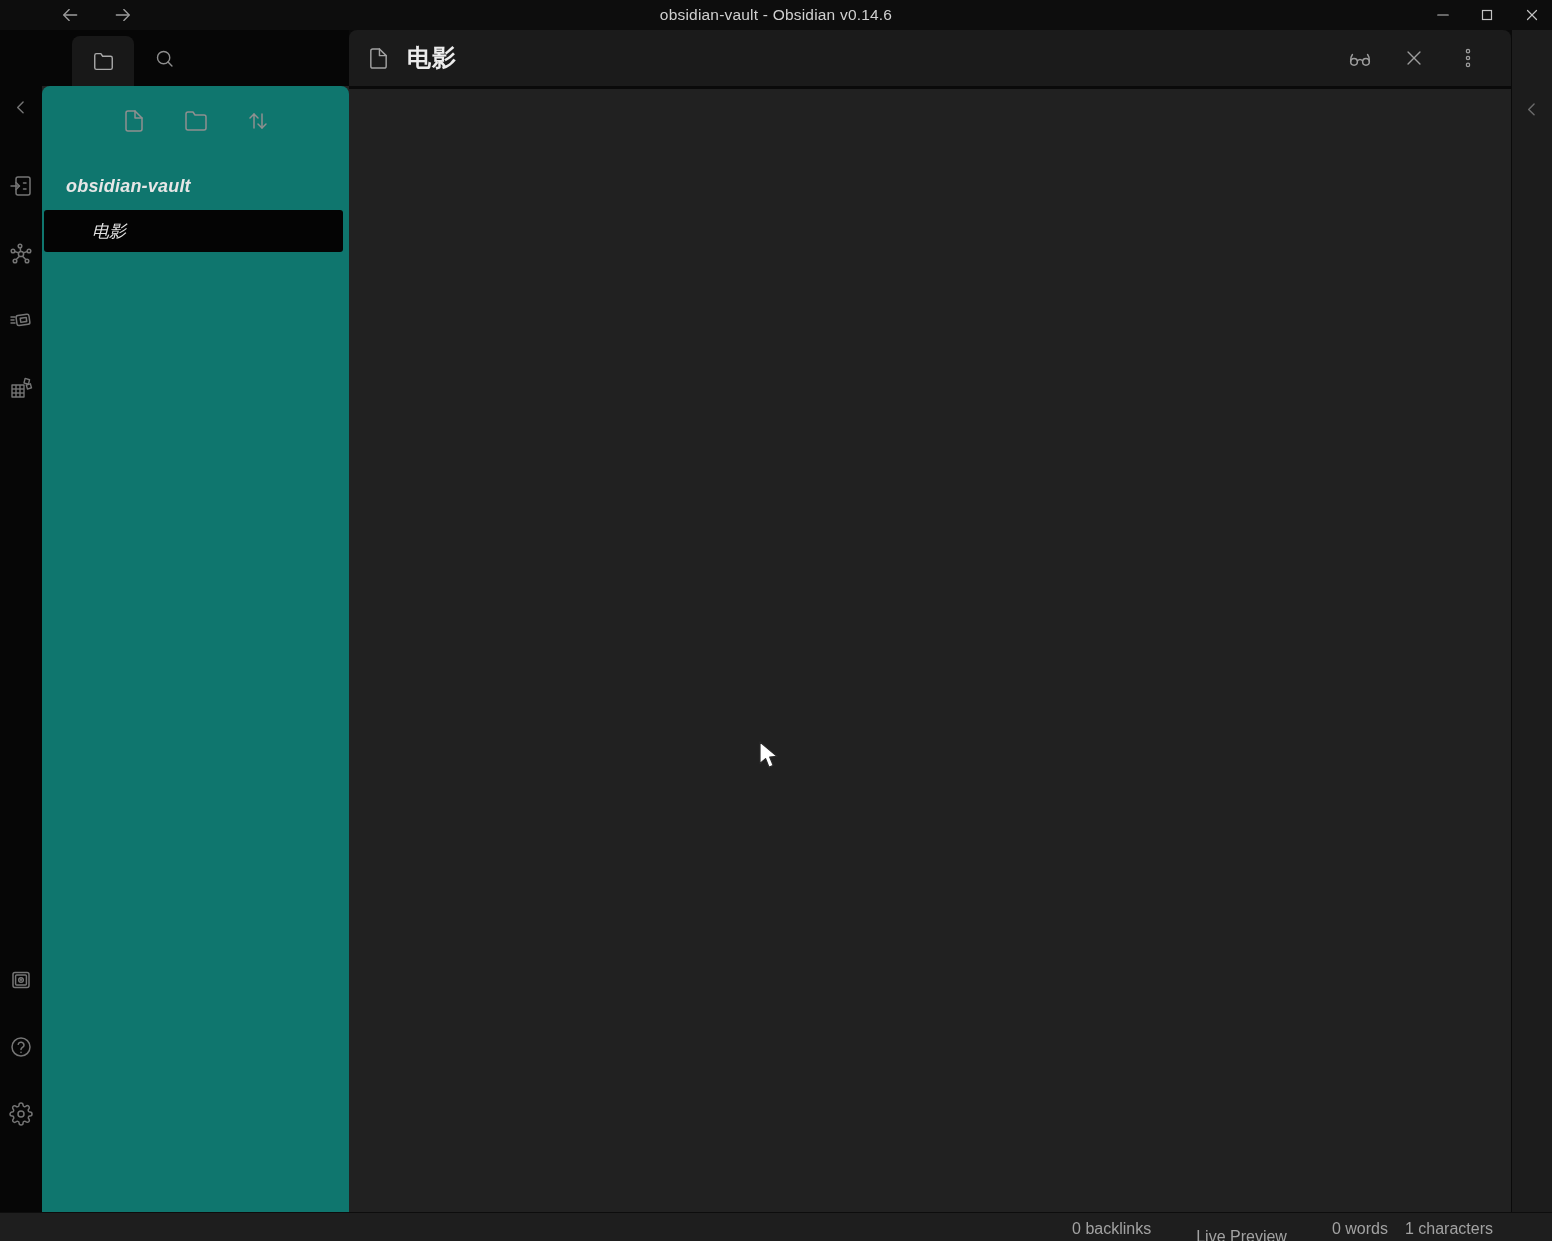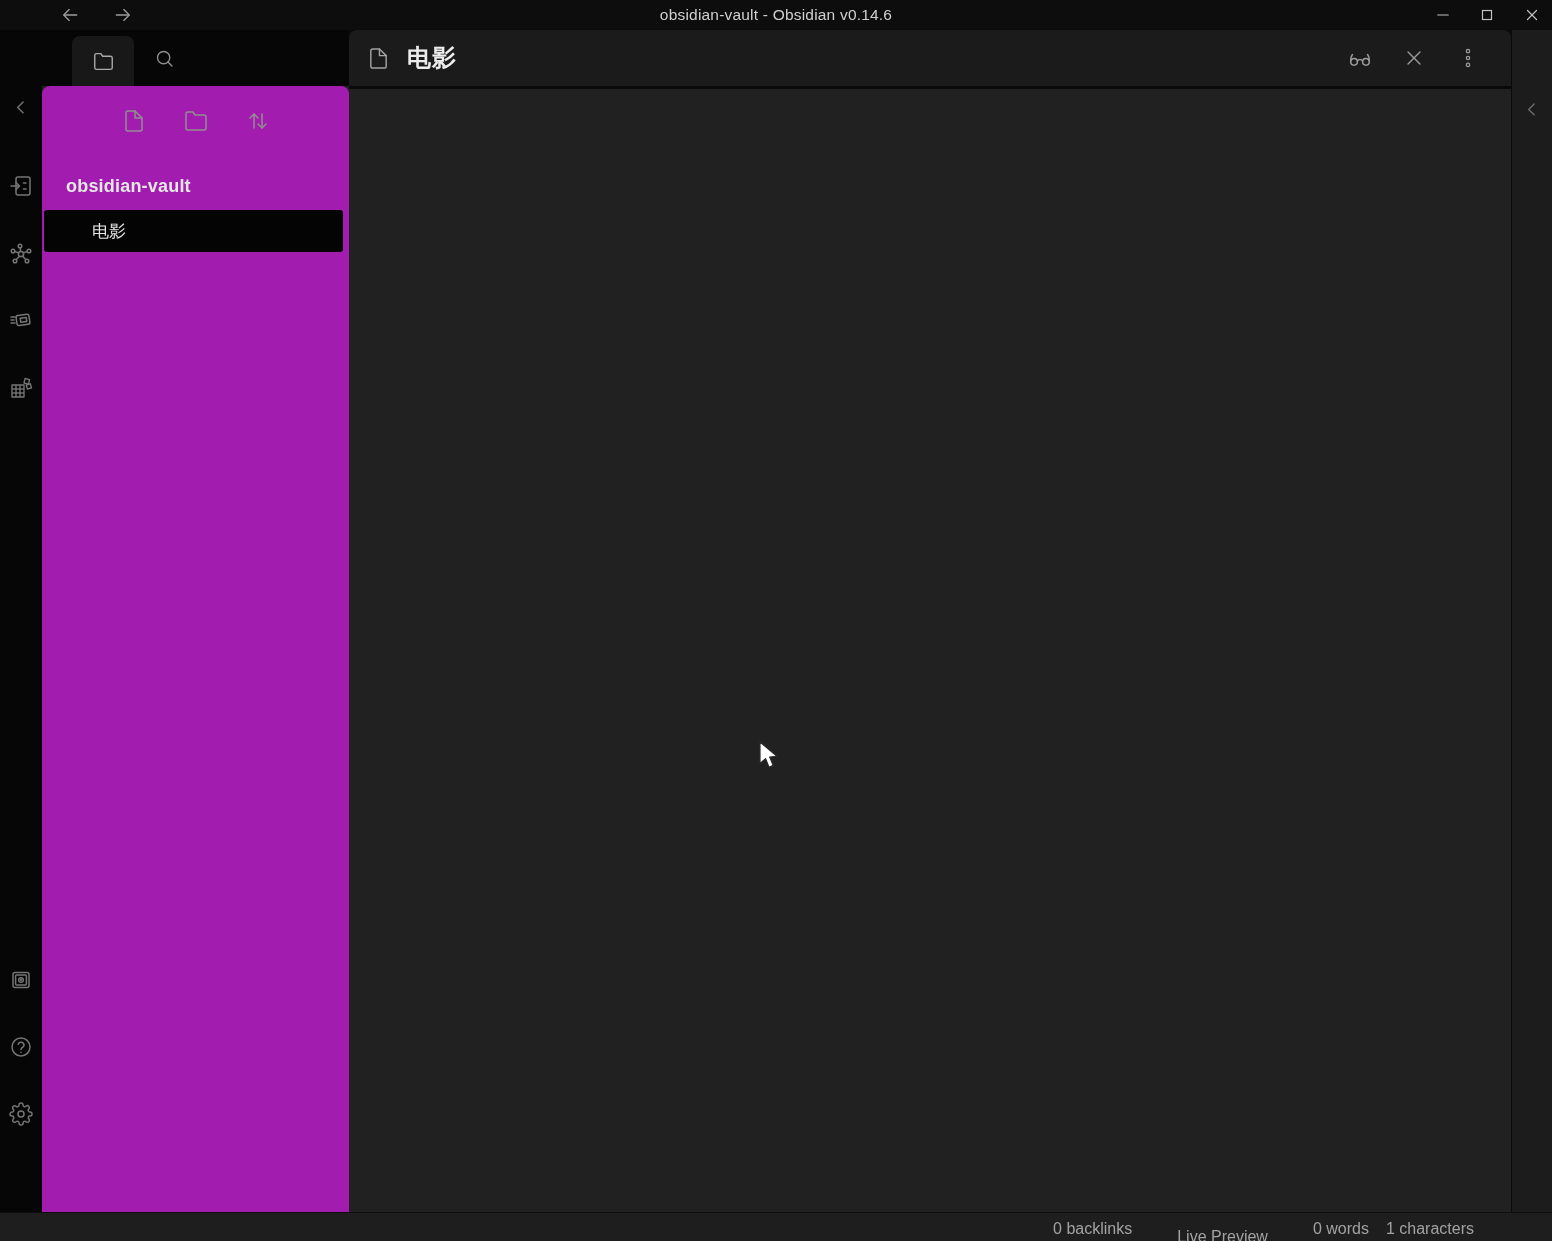--- a/index.html
+++ b/index.html
@@ -53,21 +53,21 @@
   .tab {
     position:absolute; display:flex; align-items:center; justify-content:center;
   }
   .tab-files {
     left:30px; top:6px; width:62px; height:50px;
     background:#181818; border-radius:8px 8px 0 0; color:#a9a9a9;
   }
   .tab-search { left:108px; top:14px; width:28px; height:28px; color:#8e8e8e; }
   .sidebar-content {
     position:absolute; top:56px; left:0; right:0; bottom:0;
-    background:#a21caf; border-radius:8px 8px 0 0;
+    background:#0f766e; border-radius:8px 8px 0 0;font-style:italic;
   }
   .explorer-actions {
     display:flex; justify-content:center; gap:34px; padding-top:21px;
   }
   .explorer-actions .abtn {
     width:28px; height:28px; display:flex; align-items:center; justify-content:center;
     color:#909090;
   }
   .vault-title {
     position:absolute; top:90px; left:24px;
@@ -112,21 +112,21 @@
     position:absolute; top:67px; left:50%; transform:translateX(-50%);
     width:24px; height:24px; display:flex; align-items:center; justify-content:center;
     color:#6b6b6b;
   }
 
   
   .statusbar {
     position:absolute; left:0; right:0; bottom:0; height:29px;
     background:#1e1e1e; border-top:1px solid #0d0d0d;
     display:flex; align-items:center; justify-content:flex-end;
-    padding-right:78px; padding-top:4px;
+    padding-right:59px; padding-top:4px;
     color:#a2a2a2; font-size:16px;
   }
   .sb-item { white-space:nowrap; }
   .sb-mode  { margin-left:45px;margin-top:16px; }
   .sb-words { margin-left:45px;text-align:right; }
   .sb-chars { margin-left:17px; }
 
   
   .mouse-cursor { position:absolute; left:757px; top:741px; pointer-events:none; }
 </style>

